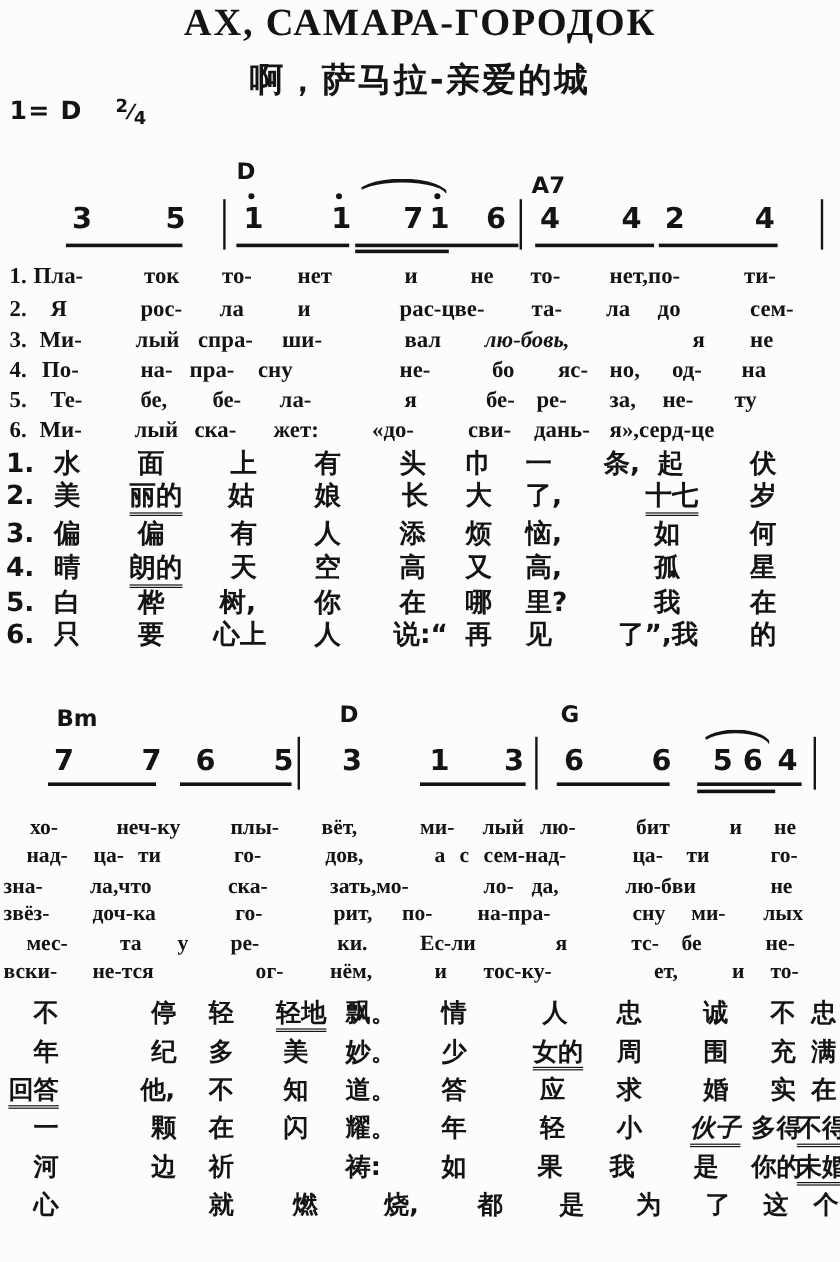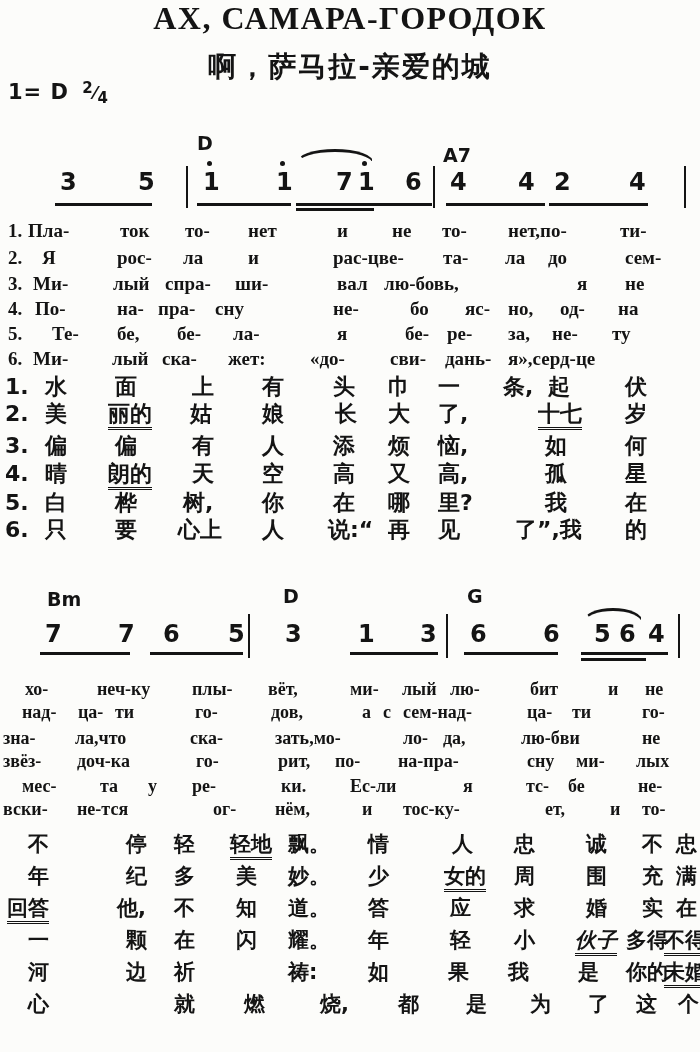--- a/index.html
+++ b/index.html
@@ -4,21 +4,21 @@
 <style>
   html,body{margin:0;padding:0;background:#ffffff;}
   .sheet{position:relative;width:700px;height:1052px;background:#fcfcfa;overflow:hidden;
          font-family:"Liberation Serif",serif;color:#141414;}
   .title{position:absolute;top:0px;left:0;width:100%;margin:0;text-align:center;
          font-family:"Liberation Serif",serif;font-weight:bold;font-size:32px;letter-spacing:1.5px;}
   .subtitle{position:absolute;top:48px;left:0;width:100%;margin:0;text-align:center;
          font-family:"DejaVu Sans",sans-serif;font-weight:bold;font-size:28px;letter-spacing:2px;}
   .key-sig{position:absolute;left:8px;top:80px;font-family:"DejaVu Sans",sans-serif;
          font-weight:bold;font-size:21px;letter-spacing:1px;}
-  .key-sig .frac{display:inline-block;margin-left:5px;font-size:15px;}
+  .key-sig .frac{display:inline-block;margin-left:19px;font-size:15px;}
   .key-sig .num{position:relative;top:-6px;}
   .key-sig .slash{position:relative;top:0px;font-size:17px;}
   .key-sig .den{position:relative;top:4px;}
   .credits{position:absolute;left:562px;top:70px;width:106px;
          font-family:"DejaVu Sans",sans-serif;font-weight:bold;font-size:15px;line-height:17.5px;}
   .cline{display:block;text-align:justify;text-align-last:justify;white-space:pre;}
   #notation{position:absolute;left:0;top:0;right:0;bottom:0;}
   .chord{position:absolute;font-family:"DejaVu Sans",sans-serif;font-weight:bold;font-size:19px;line-height:1;}
   .note{position:absolute;font-family:"DejaVu Sans",sans-serif;font-weight:bold;font-size:24px;line-height:1;}
   .barline{position:absolute;width:2px;background:#141414;}
@@ -101,40 +101,40 @@
         <span class="syl" style="left: 548px;">до</span>
         <span class="syl" style="left: 625px;">сем-</span>
       </div>
       <div class="lyric-row ru1" style="top: 273px;">
         <span class="syl" style="left: 8px;">3.</span>
         <span class="syl" style="left: 33px;">Ми-</span>
         <span class="syl" style="left: 113px;">лый</span>
         <span class="syl" style="left: 165px;">спра-</span>
         <span class="syl" style="left: 235px;">ши-</span>
         <span class="syl" style="left: 337px;">вал</span>
-        <span class="syl" style="left: 384px;">лю-бовь,</span>
+        <span class="syl" style="left: 404px; font-style: italic;">лю-бовь,</span>
         <span class="syl" style="left: 577px;">я</span>
         <span class="syl" style="left: 625px;">не</span>
       </div>
       <div class="lyric-row ru1" style="top: 298px;">
         <span class="syl" style="left: 8px;">4.</span>
         <span class="syl" style="left: 35px;">По-</span>
         <span class="syl" style="left: 117px;">на-</span>
         <span class="syl" style="left: 158px;">пра-</span>
         <span class="syl" style="left: 215px;">сну</span>
         <span class="syl" style="left: 333px;">не-</span>
         <span class="syl" style="left: 410px;">бо</span>
         <span class="syl" style="left: 465px;">яс-</span>
         <span class="syl" style="left: 508px;">но,</span>
         <span class="syl" style="left: 560px;">од-</span>
         <span class="syl" style="left: 618px;">на</span>
       </div>
       <div class="lyric-row ru1" style="top: 323px;">
         <span class="syl" style="left: 8px;">5.</span>
-        <span class="syl" style="left: 52px; font-family: Liberation Serif, serif;">Те-</span>
+        <span class="syl" style="left: 42px; font-family: Liberation Serif, serif;">Те-</span>
         <span class="syl" style="left: 117px;">бе,</span>
         <span class="syl" style="left: 177px;">бе-</span>
         <span class="syl" style="left: 233px;">ла-</span>
         <span class="syl" style="left: 337px;">я</span>
         <span class="syl" style="left: 405px;">бе-</span>
         <span class="syl" style="left: 447px;">ре-</span>
         <span class="syl" style="left: 508px;">за,</span>
         <span class="syl" style="left: 552px;">не-</span>
         <span class="syl" style="left: 612px;">ту</span>
       </div>

